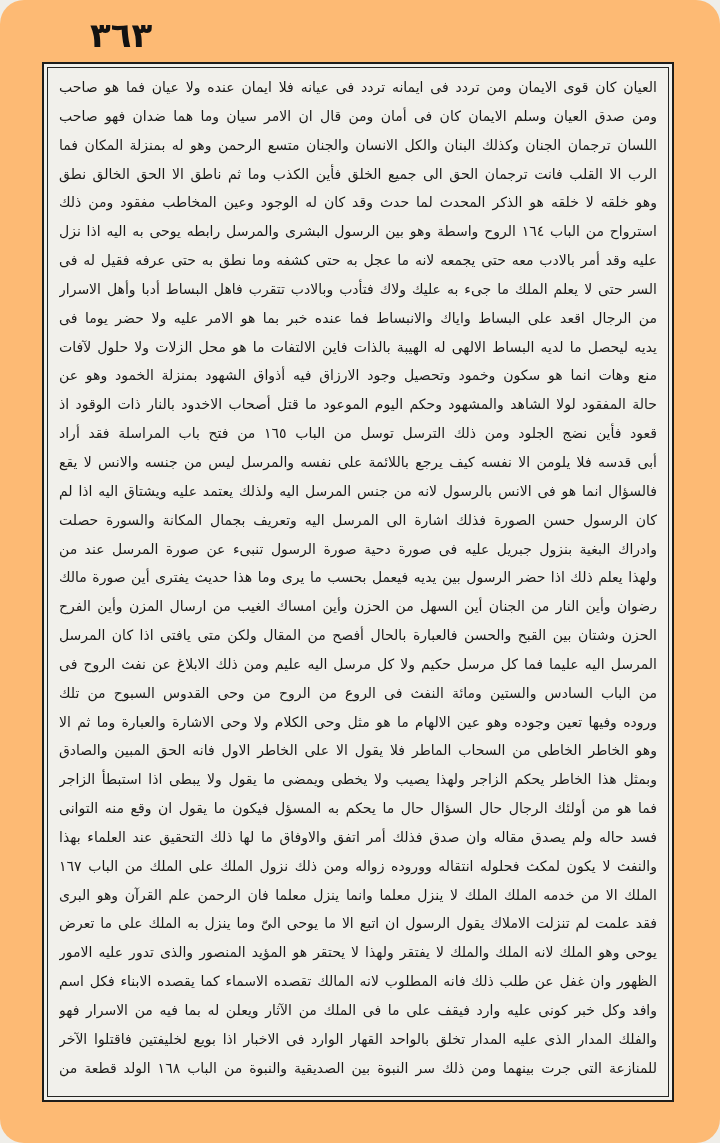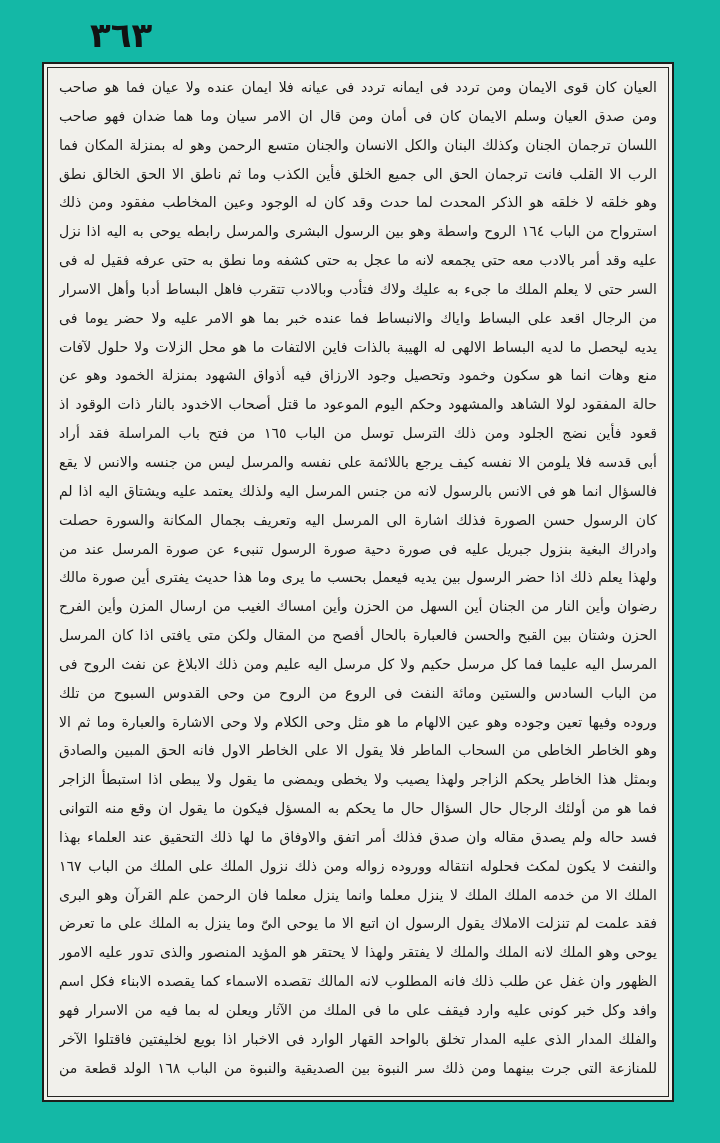--- a/index.html
+++ b/index.html
@@ -9,21 +9,22 @@
     height: 1143px;
     background: #efeee9;
     overflow: hidden;
     font-family: "DejaVu Sans", sans-serif;
   }
   .scan-page {
     position: relative;
     width: 720px;
     height: 1143px;
     background: linear-gradient(180deg, #eeede8 0%, #f2f1ec 8%, #f0efea 90%, #ededе8 100%);
-    background-color: #14b8a6;
+    background-color: #fdba74;
+    border-radius: 24px;
   }
   .page-number {
     position: absolute;
     top: 18px;
     left: 90px;
     font-size: 34px;
     font-weight: bold;
     color: #121212;
     letter-spacing: 1px;
     line-height: 1;

